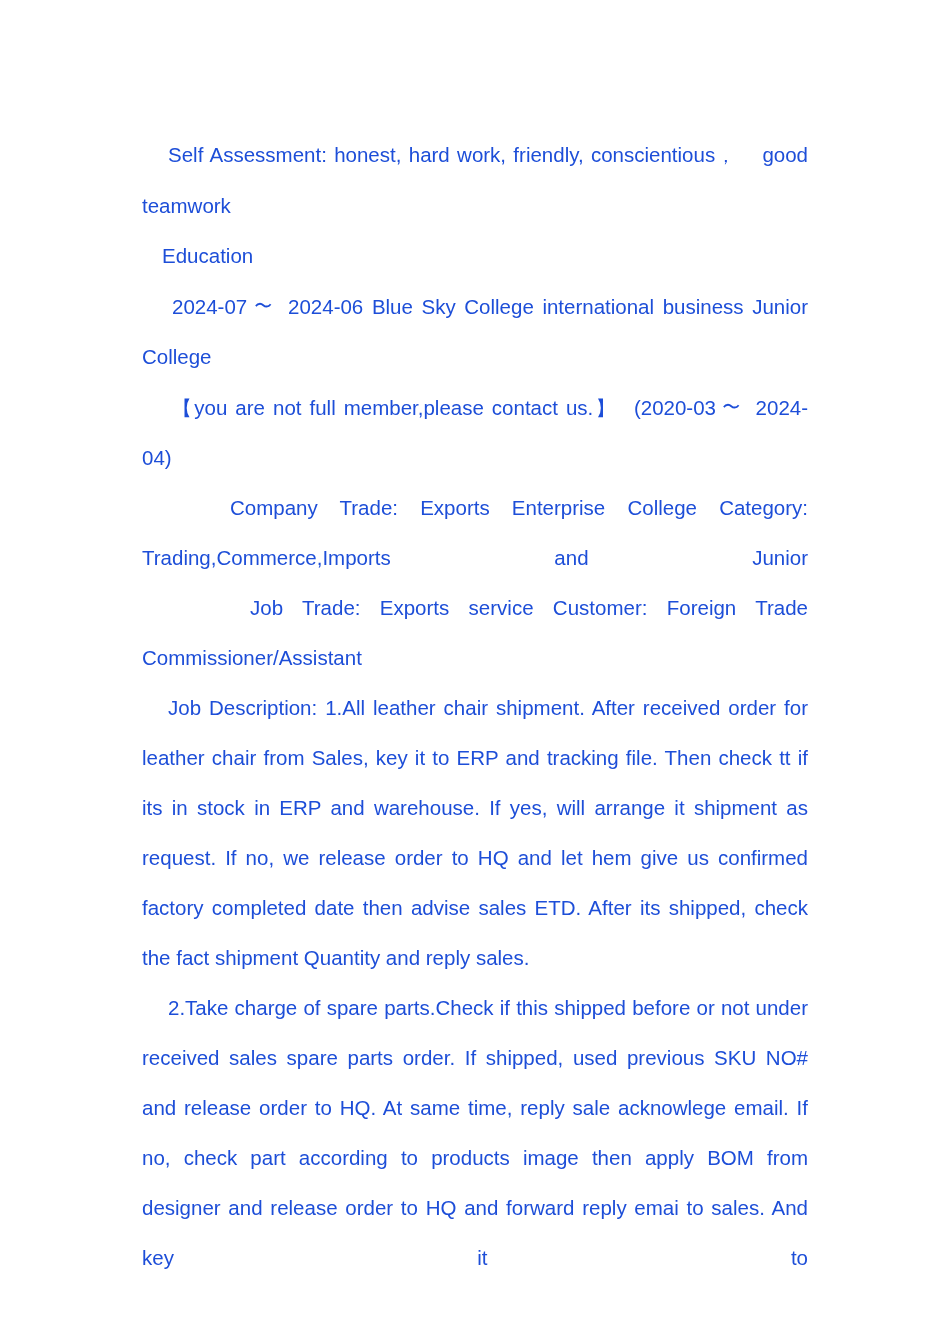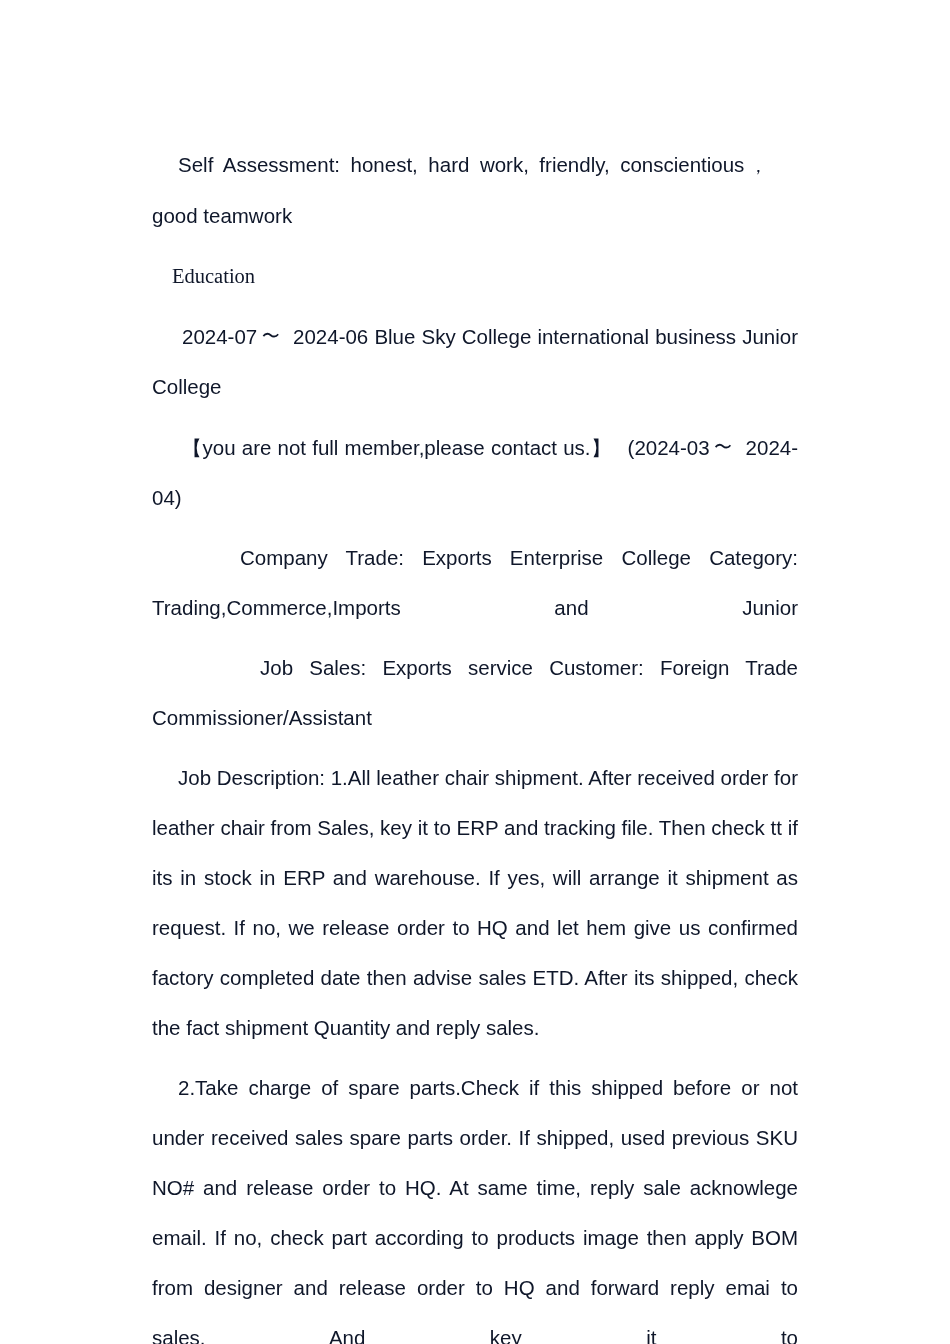--- a/index.html
+++ b/index.html
@@ -16,35 +16,35 @@
     font-family: "Liberation Sans", sans-serif;
     color: #0d0d0d;
   }
   .doc-body {
     position: absolute;
     left: 142px;
     top: 130px;
     width: 666px;
   }
   .para {
-    margin: 10px;
+    margin: 0;
     font-size: 20.5px;
     line-height: 50px;
     text-align: justify;
     text-justify: inter-word;
-    color: #0f172a;
+    color: #1d4ed8;
     font-weight: 400;
     
   }
   
   .para.justify-all {
     text-align-last: justify;
   }
   .indent-sm  { text-indent: 26px; }
-  .indent-xs  { text-indent: 20px; font-family: Liberation Serif, serif; }
+  .indent-xs  { text-indent: 20px; }
   .indent-md  { text-indent: 30px; }
   .indent-lg  { text-indent: 88px; }
   .indent-xl  { text-indent: 108px; }
 
   .wave {
     font-family: "DejaVu Sans", sans-serif;
     font-size: 18px;
     vertical-align: 0.12em;
     padding: 0 4px;
   }
@@ -73,32 +73,32 @@
     <p class="para indent-xs">
       <span>Education</span>
     </p>
 
     <p class="para indent-md justify-all">
       <span>2024-07</span><span class="wave">〜</span><span class="gap-sm"></span><span>2024-06</span>
       <span>Blue Sky College international business Junior College</span>
     </p>
 
     <p class="para indent-md justify-all">
-      <span class="lentic">【</span><span>you are not full member,please contact us.</span><span class="lentic">】</span><span class="gap-med"></span><span>(</span><span>2024-03</span><span class="wave">〜</span><span class="gap-sm"></span><span>2024-04</span><span>)</span>
+      <span class="lentic">【</span><span>you are not full member,please contact us.</span><span class="lentic">】</span><span class="gap-med"></span><span>(</span><span>2020-03</span><span class="wave">〜</span><span class="gap-sm"></span><span>2024-04</span><span>)</span>
     </p>
 
     <p class="para indent-lg justify-all">
       <span>Company Trade:</span>
       <span>Exports Enterprise</span>
       <span>College Category:</span>
       <span>Trading,Commerce,Imports and Junior</span>
     </p>
 
     <p class="para indent-xl justify-all">
-      <span>Job Sales:</span>
+      <span>Job Trade:</span>
       <span>Exports service</span>
       <span>Customer:</span>
       <span>Foreign Trade Commissioner/Assistant</span>
     </p>
 
     <p class="para indent-sm">Job Description: 1.All leather chair shipment. After received order for leather chair from Sales, key it to ERP and tracking file. Then check tt if its in stock in ERP and warehouse. If yes, will arrange it shipment as request. If no, we release order to HQ and let hem give us confirmed factory completed date then advise sales ETD. After its shipped, check the fact shipment Quantity and reply sales.</p>
 
     <p class="para indent-sm justify-all">2.Take charge of spare parts.Check if this shipped before or not under received sales spare parts order. If shipped, used previous SKU NO# and release order to HQ. At same time, reply sale acknowlege email. If no, check part according to products image then apply BOM from designer and release order to HQ and forward reply emai to sales. And key it to</p>
 
   </div>

